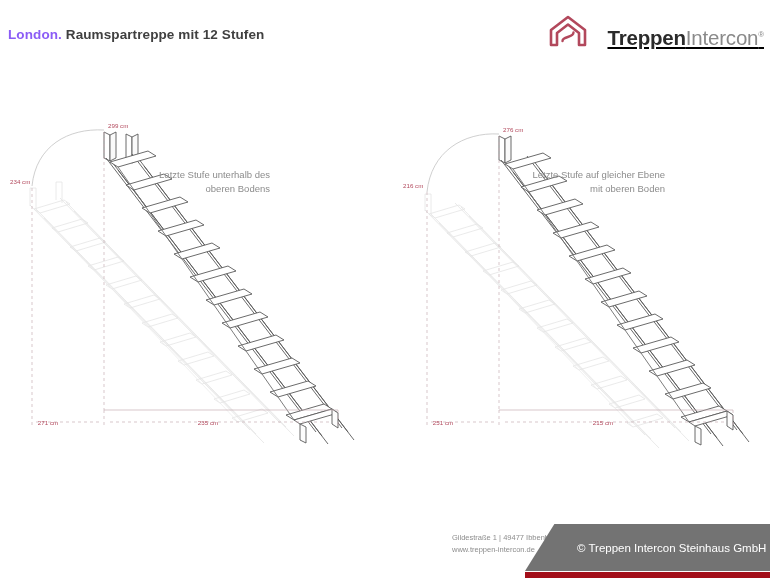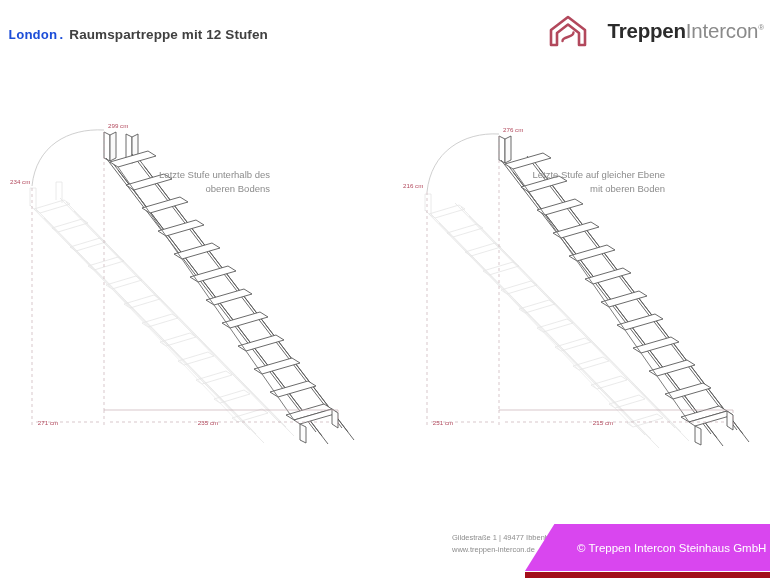--- a/index.html
+++ b/index.html
@@ -12,24 +12,24 @@
   }
   .page{position:relative;width:770px;height:578px;}
 
   
   .header{position:absolute;top:0;left:0;width:770px;height:78px;}
   .title{
     position:absolute;left:8px;top:27px;
     font-size:13.5px;font-weight:bold;letter-spacing:.1px;
     white-space:nowrap;
   }
-  .title .model{color:#1d4ed8;font-family:Liberation Mono, monospace;}
+  .title .model{color:#8b5cf6;}
   .title .desc{color:#404040;}
 
-  .logo{position:absolute;right:6px;top:14px;display:flex;align-items:center;gap:19px;}
+  .logo{position:absolute;right:6px;top:14px;display:flex;align-items:flex-end;gap:19px;text-decoration:underline;}
   .logo-mark{width:40px;height:34px;display:block;}
   .logo-text{
     font-size:20.5px;letter-spacing:-0.2px;white-space:nowrap;
     position:relative;line-height:1;
   }
   .logo-text .b{font-weight:bold;color:#2b2b2b;}
   .logo-text .l{font-weight:normal;color:#8a8a8a;}
   .logo-text .reg{font-size:8px;vertical-align:super;color:#8a8a8a;}
 
   
@@ -48,21 +48,21 @@
   .note.right-note{left:120px;top:58px;width:160px;}
 
   
   .footer{position:absolute;left:0;bottom:0;width:770px;height:54px;}
   .footer-addr{
     position:absolute;left:452px;top:8px;
     font-size:7.5px;color:#8d8d8d;line-height:1.55;
   }
   .footer-banner{
     position:absolute;right:0;top:0;width:245px;height:47px;
-    background:#d946ef;
+    background:#737373;
     clip-path:polygon(12% 0, 100% 0, 100% 100%, 0% 100%);
     display:flex;align-items:center;
   }
   .footer-banner span{
     color:#ffffff;font-size:11.5px;margin-left:52px;white-space:nowrap;
   }
   .footer-rule{position:absolute;left:0;bottom:0;width:770px;height:6px;background:#a30f1a;}
   .footer-rule-left{position:absolute;left:0;bottom:0;width:525px;height:6px;background:#ffffff;}
 
   .dim-label{fill:#b2485c;font-size:6.2px;font-family:"Liberation Sans", sans-serif;}

